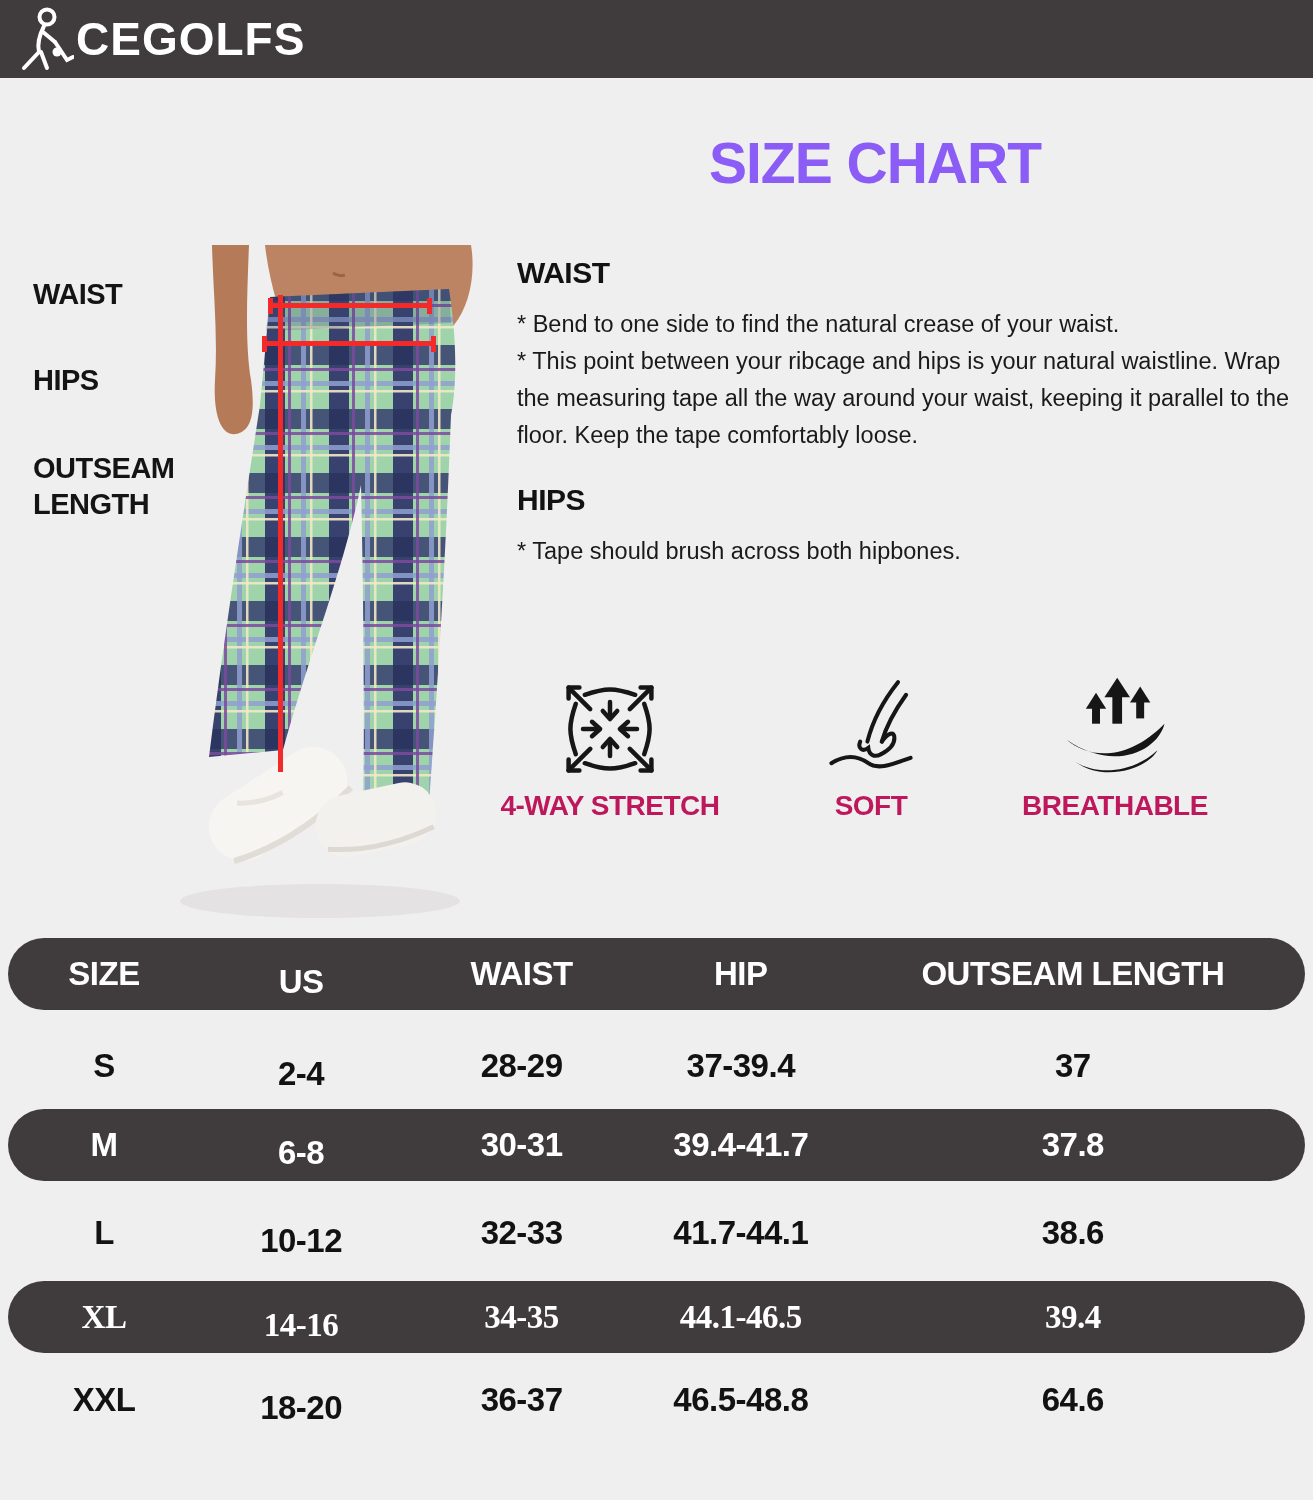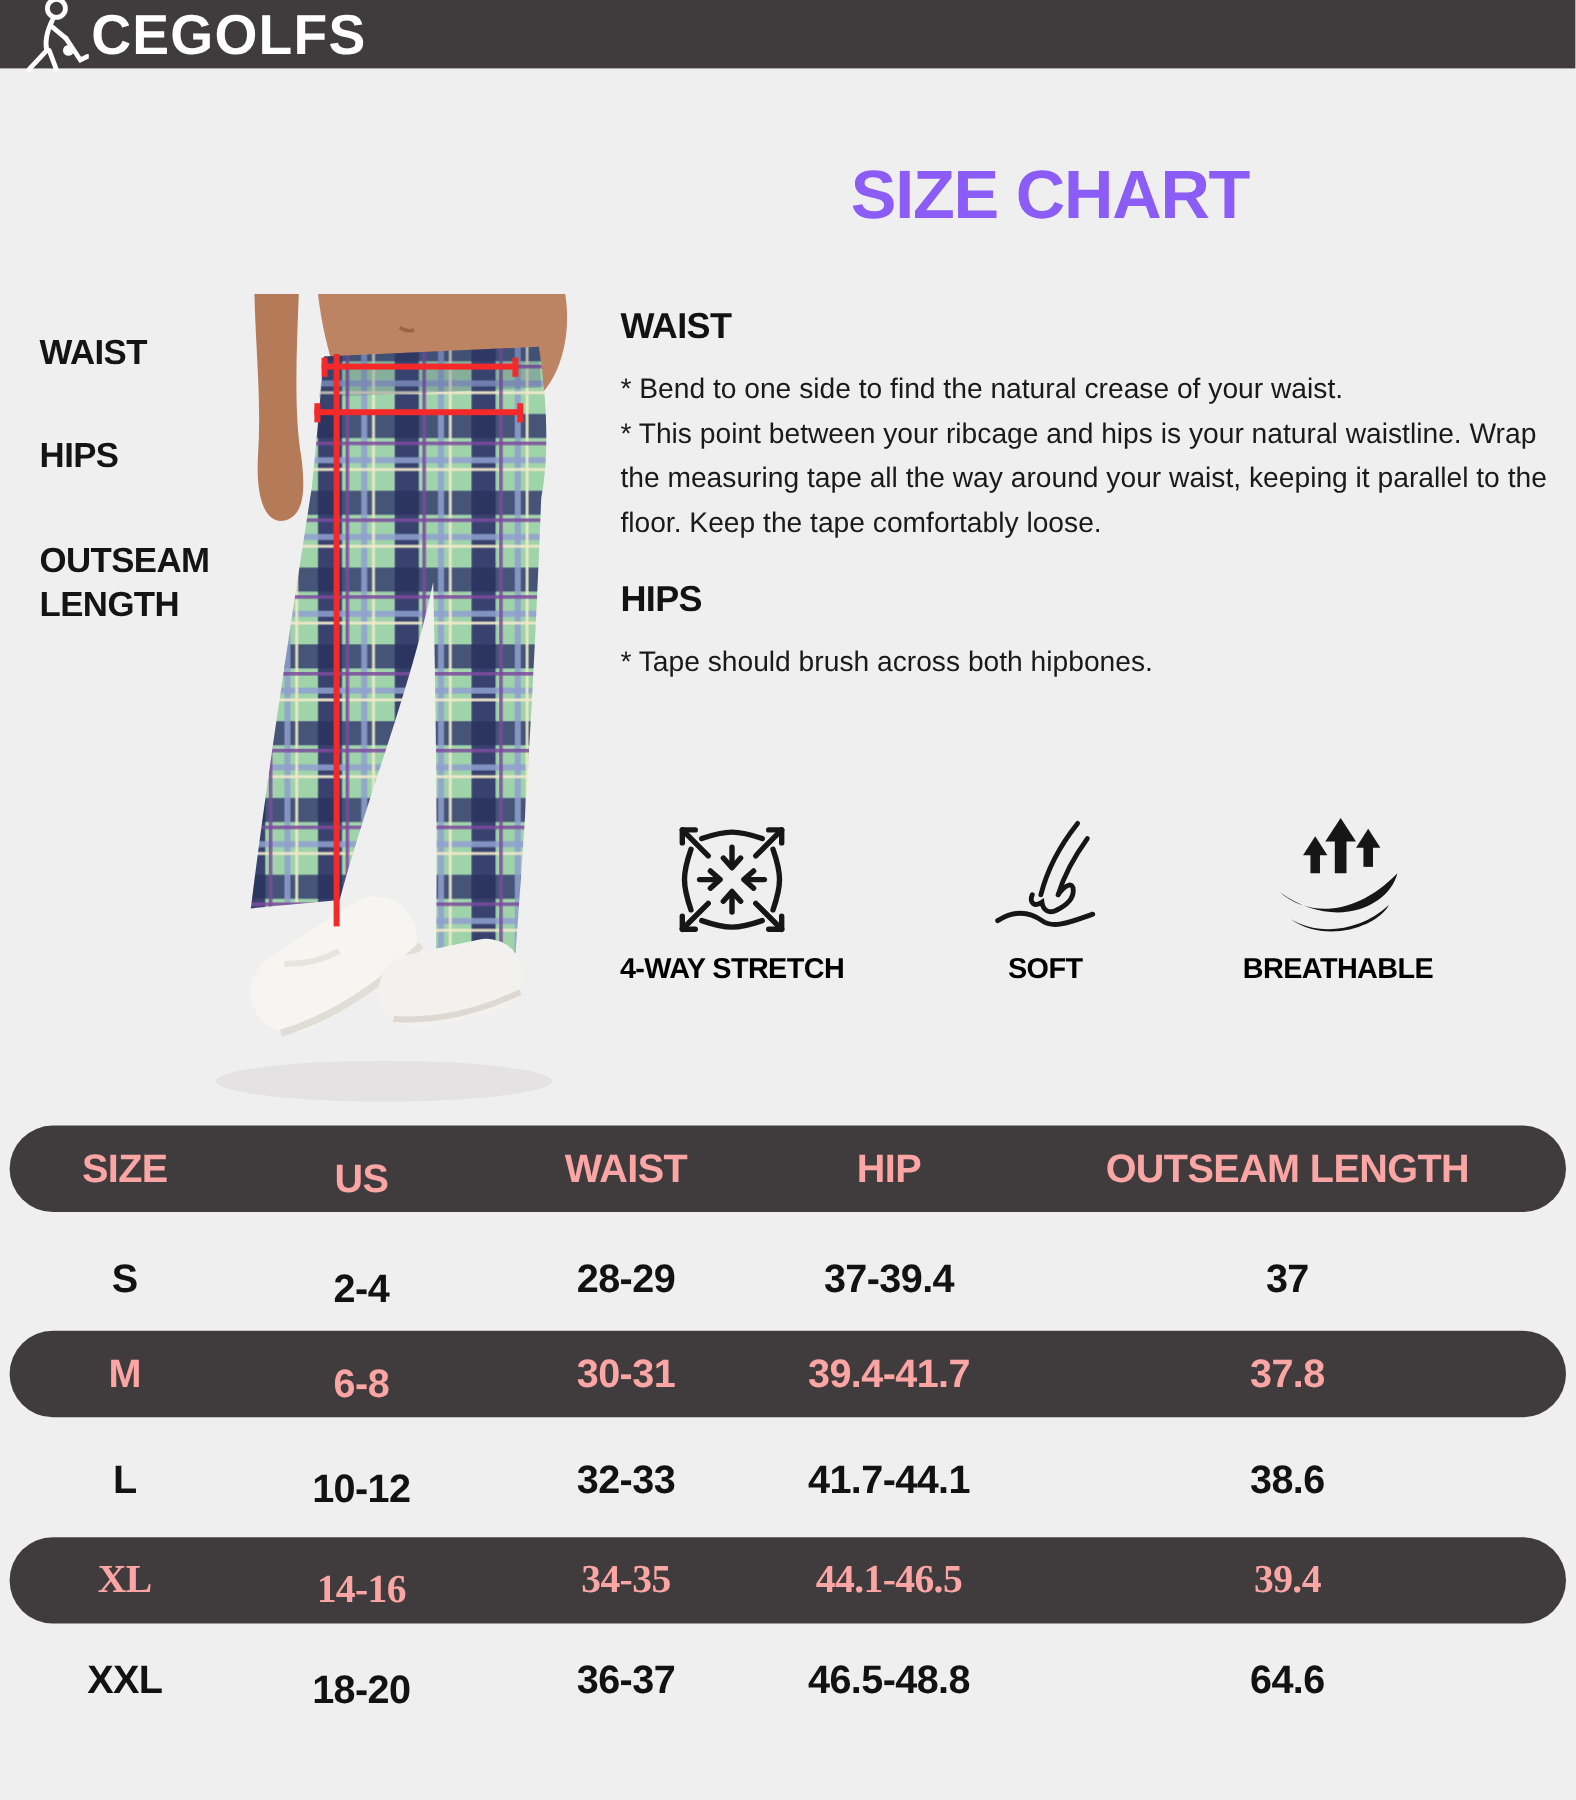--- a/index.html
+++ b/index.html
@@ -8,21 +8,21 @@
     background:#f0efef;
     font-family:"Liberation Sans","DejaVu Sans",sans-serif;
     color:#121212;
     position:relative;
     overflow:hidden;
   }
   .page{position:absolute;inset:0;}
 
   
   .header{
-    position:absolute;left:0;top:0;width:100%;height:57px;
+    position:absolute;left:0;top:0;width:100%;height:78px;
     background:#403c3d;
     display:flex;align-items:center;padding-left:16px;box-sizing:border-box;
   }
   .logo{display:flex;align-items:center;}
   .logo svg{display:block;margin-right:2px;}
   .logo-text{
     color:#ffffff;font-size:46px;font-weight:800;letter-spacing:1px;
     line-height:78px;transform:scaleY(1.02);
   }
 
@@ -69,34 +69,34 @@
   .inst-body p{margin:0;font-size:23.5px;line-height:37px;color:#1a1a1a;}
 
   
   .features{position:absolute;left:495px;top:672px;width:740px;height:150px;}
   .feature{
     position:absolute;top:0;width:220px;height:150px;
     display:flex;flex-direction:column;align-items:center;justify-content:flex-end;
   }
   .feature .icon-box{height:110px;display:flex;align-items:center;justify-content:center;}
   .feature-label{
-    font-size:24px;font-weight:700;letter-spacing:-0.5px;color:#000000;margin-top:6px;
+    font-size:28px;font-weight:700;letter-spacing:-0.5px;color:#be185d;margin-top:6px;
     white-space:nowrap;
   }
   #feature-stretch{left:5px;}
   #feature-soft{left:266px;}
   #feature-breathable{left:510px;}
 
   
   .size-table{position:absolute;left:0;top:0;width:100%;}
   .t-row{
     position:absolute;left:8px;width:1297px;height:72px;
     display:flex;align-items:center;box-sizing:border-box;
   }
-  .t-row.pill{background:#403c3d;border-radius:38px;color:#fca5a5;}
+  .t-row.pill{background:#403c3d;border-radius:38px;color:#ffffff;}
   .t-cell{
     text-align:center;font-size:33px;font-weight:600;letter-spacing:-0.5px;
     overflow:hidden;white-space:nowrap;
   }
   .t-head .t-cell{font-weight:700;}
   .c1{width:14.8%;}.c2{width:15.6%;margin-top:16px;}.c3{width:18.4%;}.c4{width:15.4%;}.c5{width:35.8%;}
   #row-head{top:938px;}
   #row-s{top:1030px;}
   #row-m{top:1109px;}
   #row-l{top:1197px;}

